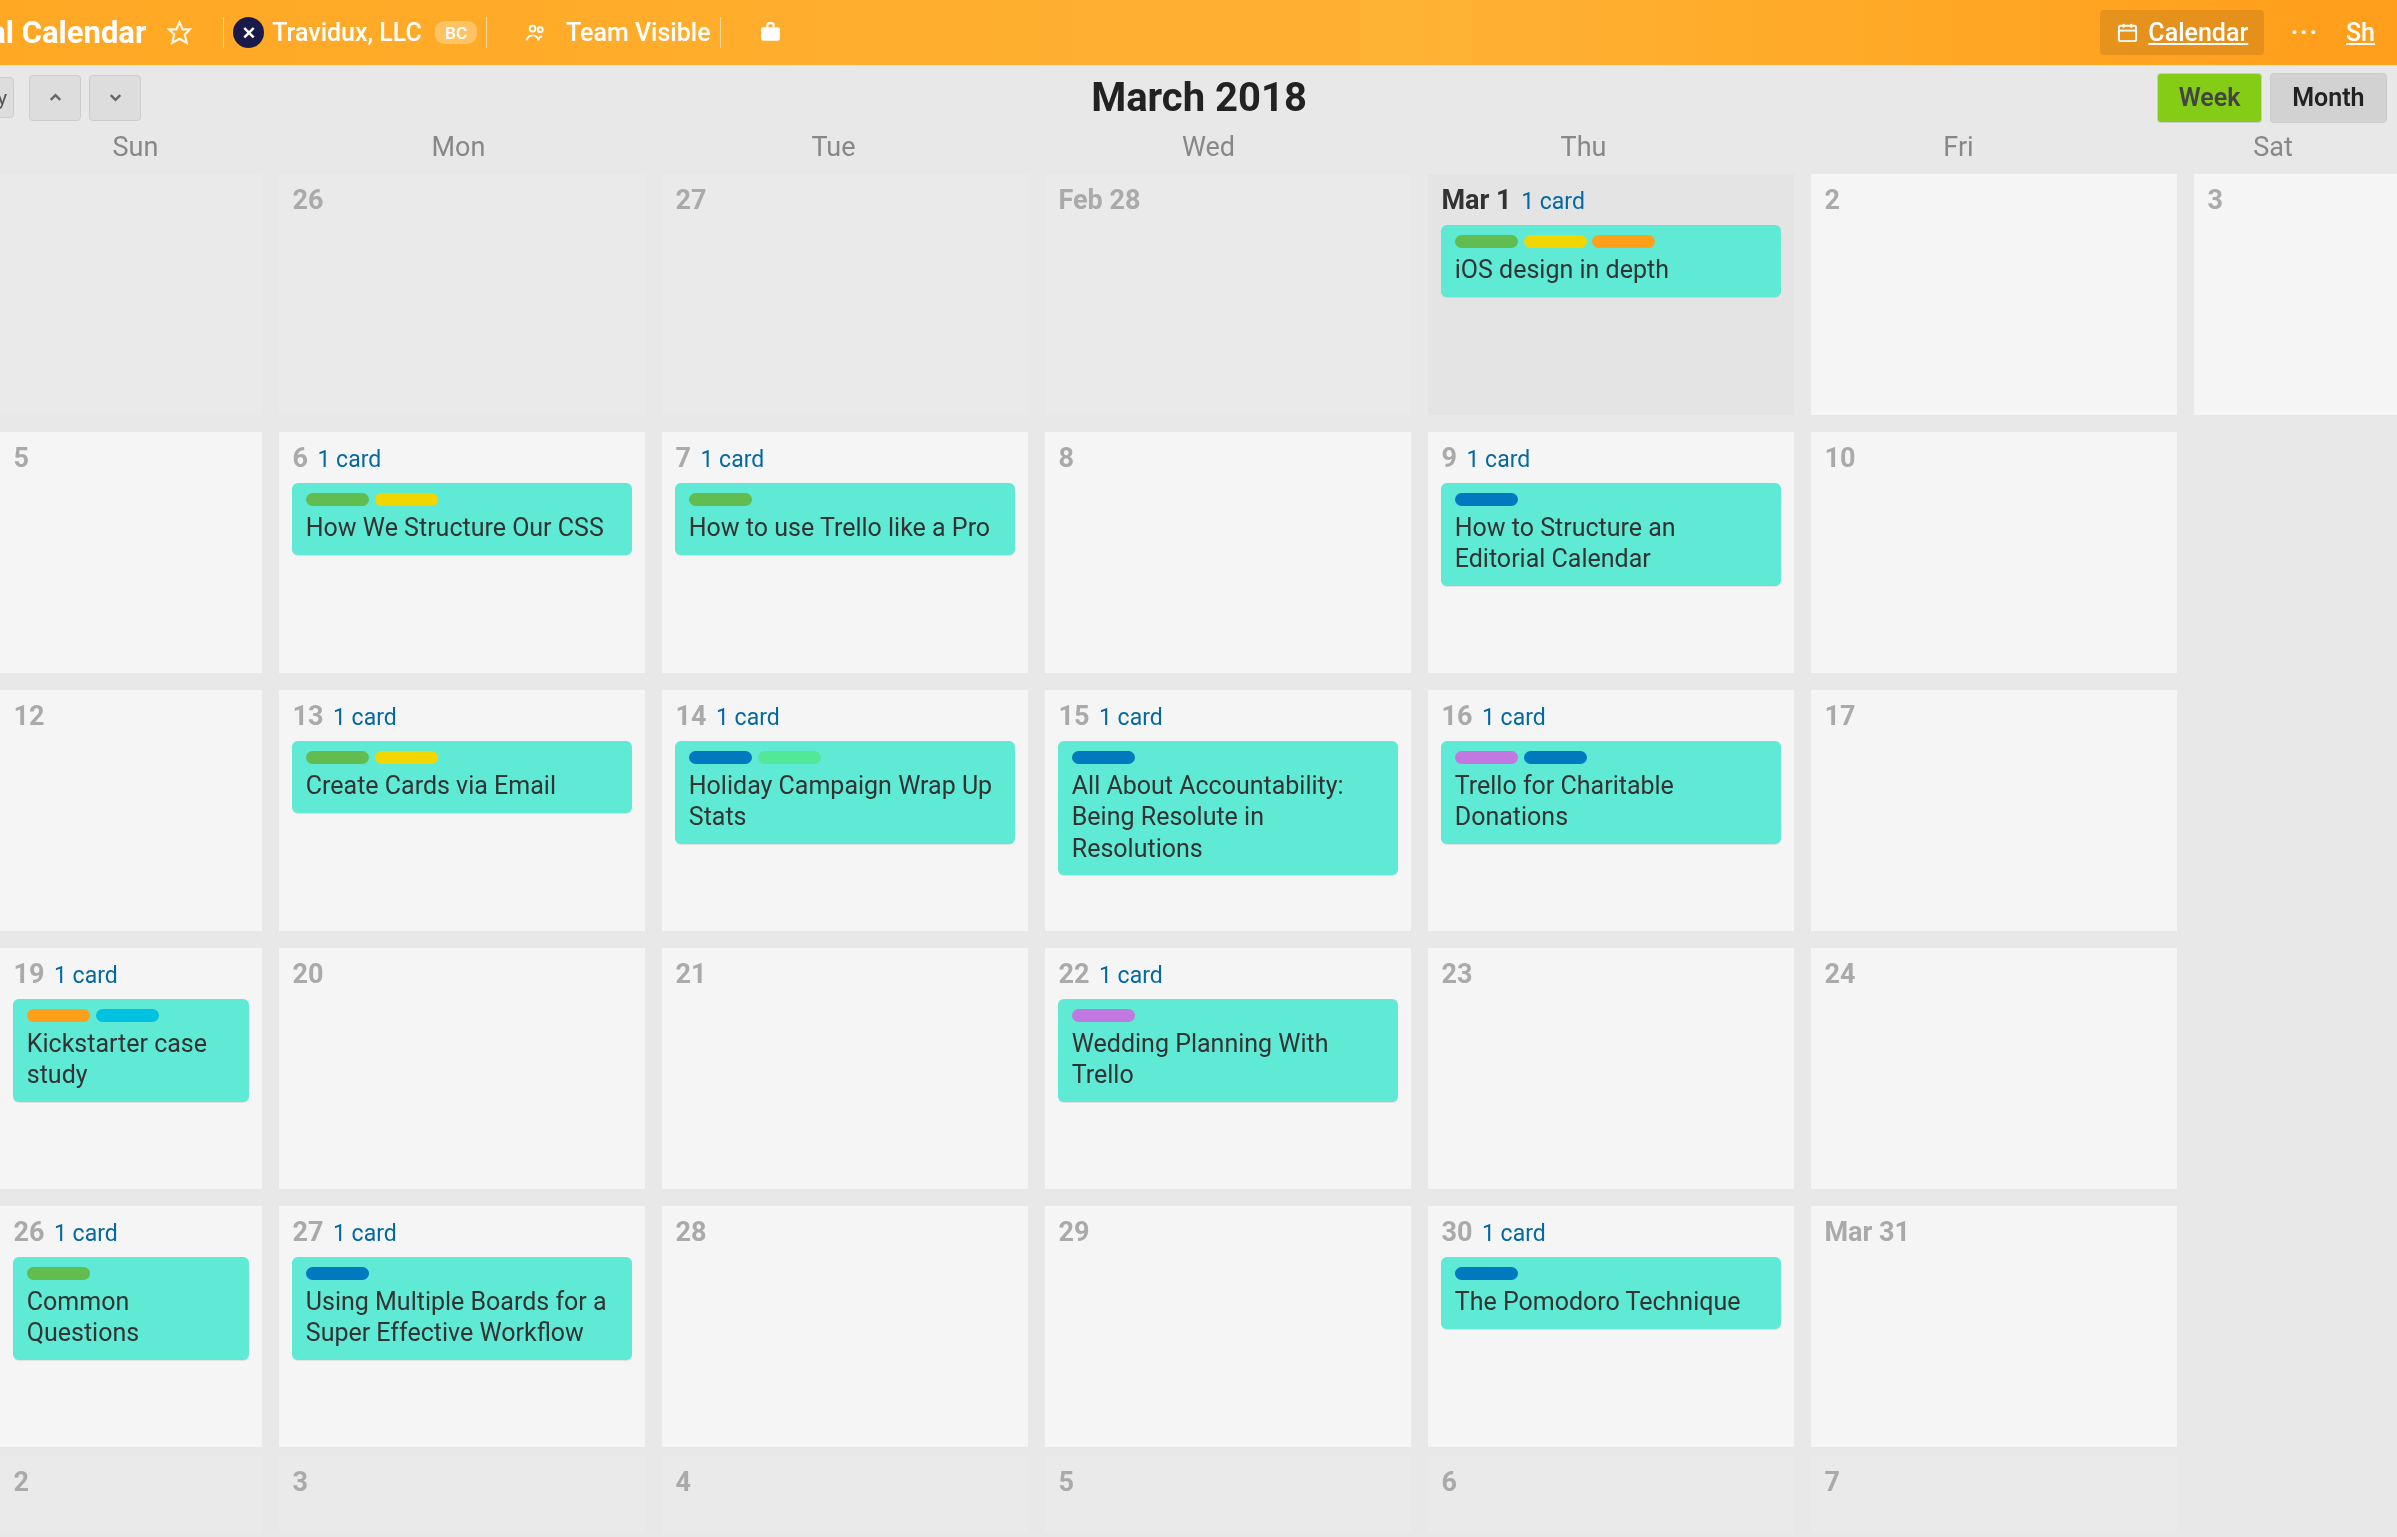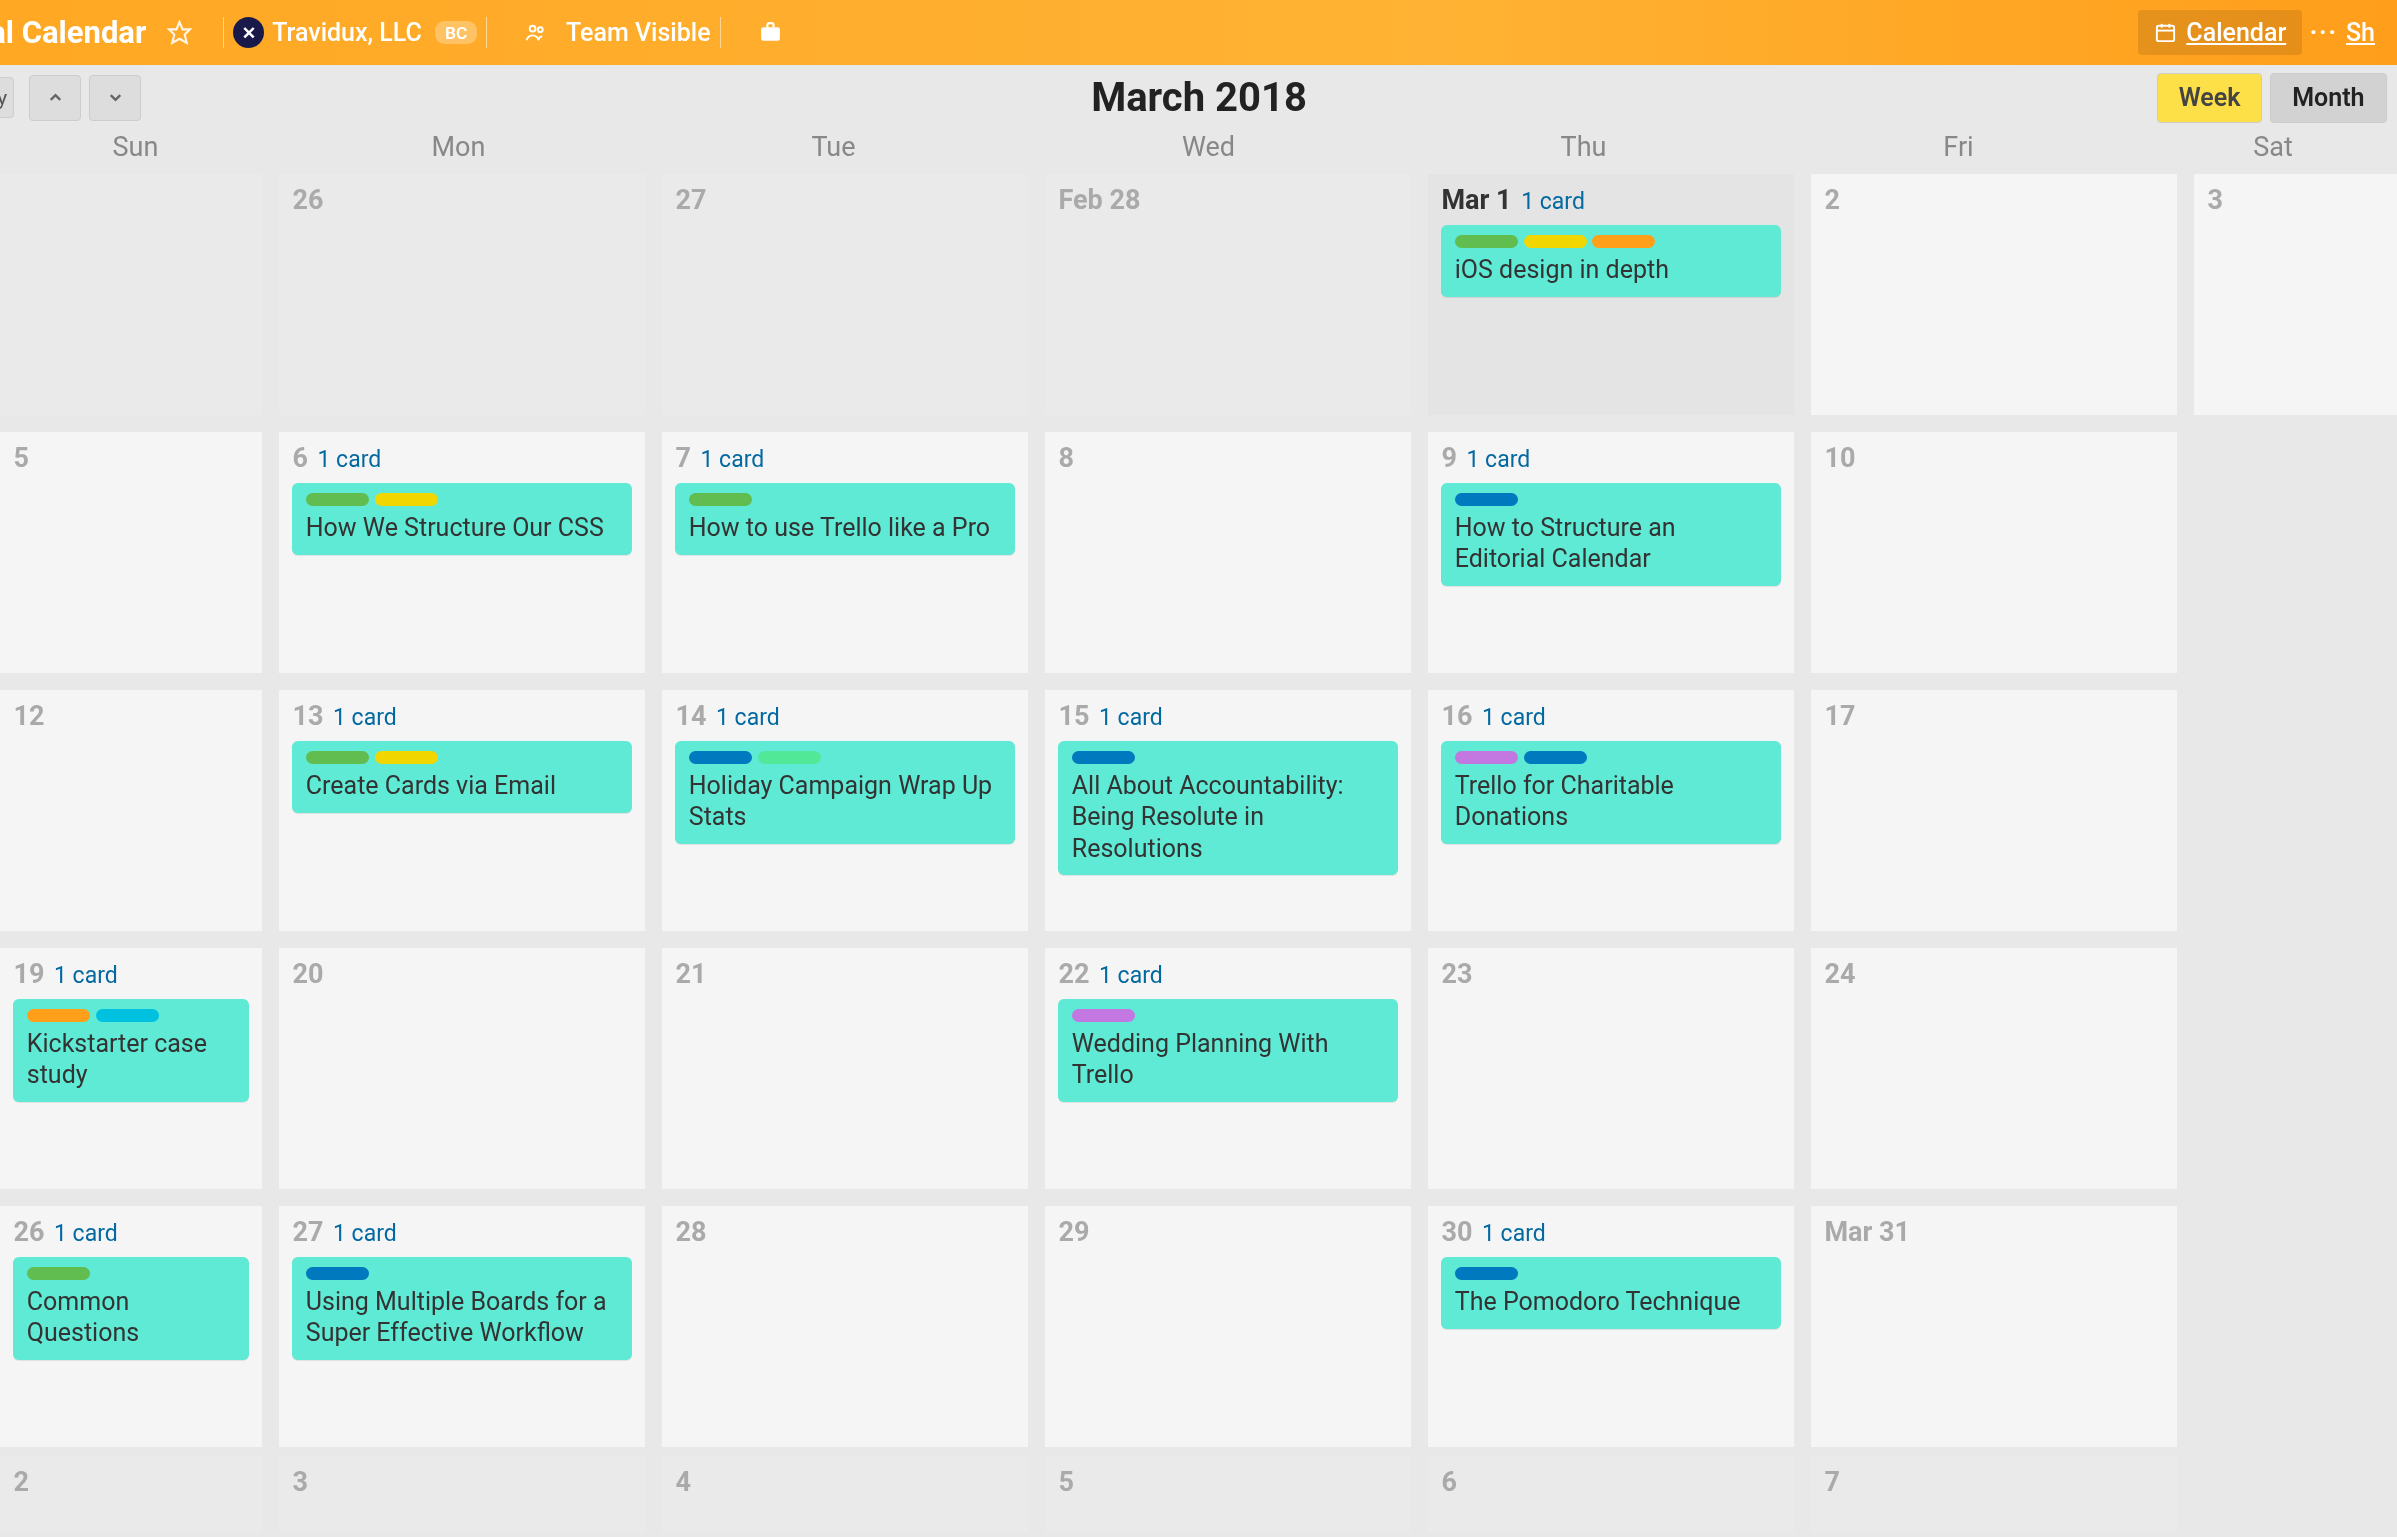--- a/index.html
+++ b/index.html
@@ -37,21 +37,21 @@
     background: rgba(255,255,255,.28);
     border-radius: 9.6px;
     padding: 1.9px 9.6px;
     font-size: 17.3px;
     font-weight: 600;
     margin-left: 5.8px;
   }
   .team-visible { display: flex; align-items: center; gap: 19px; margin-left: 27px; font-weight: 500; }
   .briefcase-icon { margin-left: 27px; }
 
-  .header-right { margin-left: auto; display: flex; align-items: center; gap: 8px; }
+  .header-right { margin-left: auto; display: flex; align-items: center; gap: 27px; }
   .calendar-btn {
     background: rgba(0,0,0,.1);
     padding: 7.7px 15.4px;
     border-radius: 3.8px;
     display: flex; align-items: center; gap: 9.6px;
     text-decoration: underline;
     font-weight: 500;
   }
   .more-btn { font-weight: 700; letter-spacing: 1.9px; }
   .share-link { text-decoration: underline; font-weight: 500; }
@@ -82,21 +82,21 @@
     color: #666; font-size: 21px;
     cursor: pointer;
   }
   .month-title {
     position: absolute;
     left: 50%; transform: translateX(-50%);
     font-size: 40px; font-weight: 700; color: #222;
   }
   .view-toggle { margin-left: auto; display: flex; gap: 7.7px; }
   .view-btn {
-    background: #fde047; border: 1px solid #ccc; border-radius: 3.8px;
+    background: #84cc16; border: 1px solid #ccc; border-radius: 3.8px;
     padding: 9.6px 21px; font-size: 25px; font-weight: 600; color: #444;
     cursor: pointer;
   }
   .view-btn.active { background: #d2d2d2; color: #222; }
 
   
   .dow-row {
     display: grid;
     grid-template-columns: 271px repeat(5, 375px) 254px;
     background: #e8e8e8;

